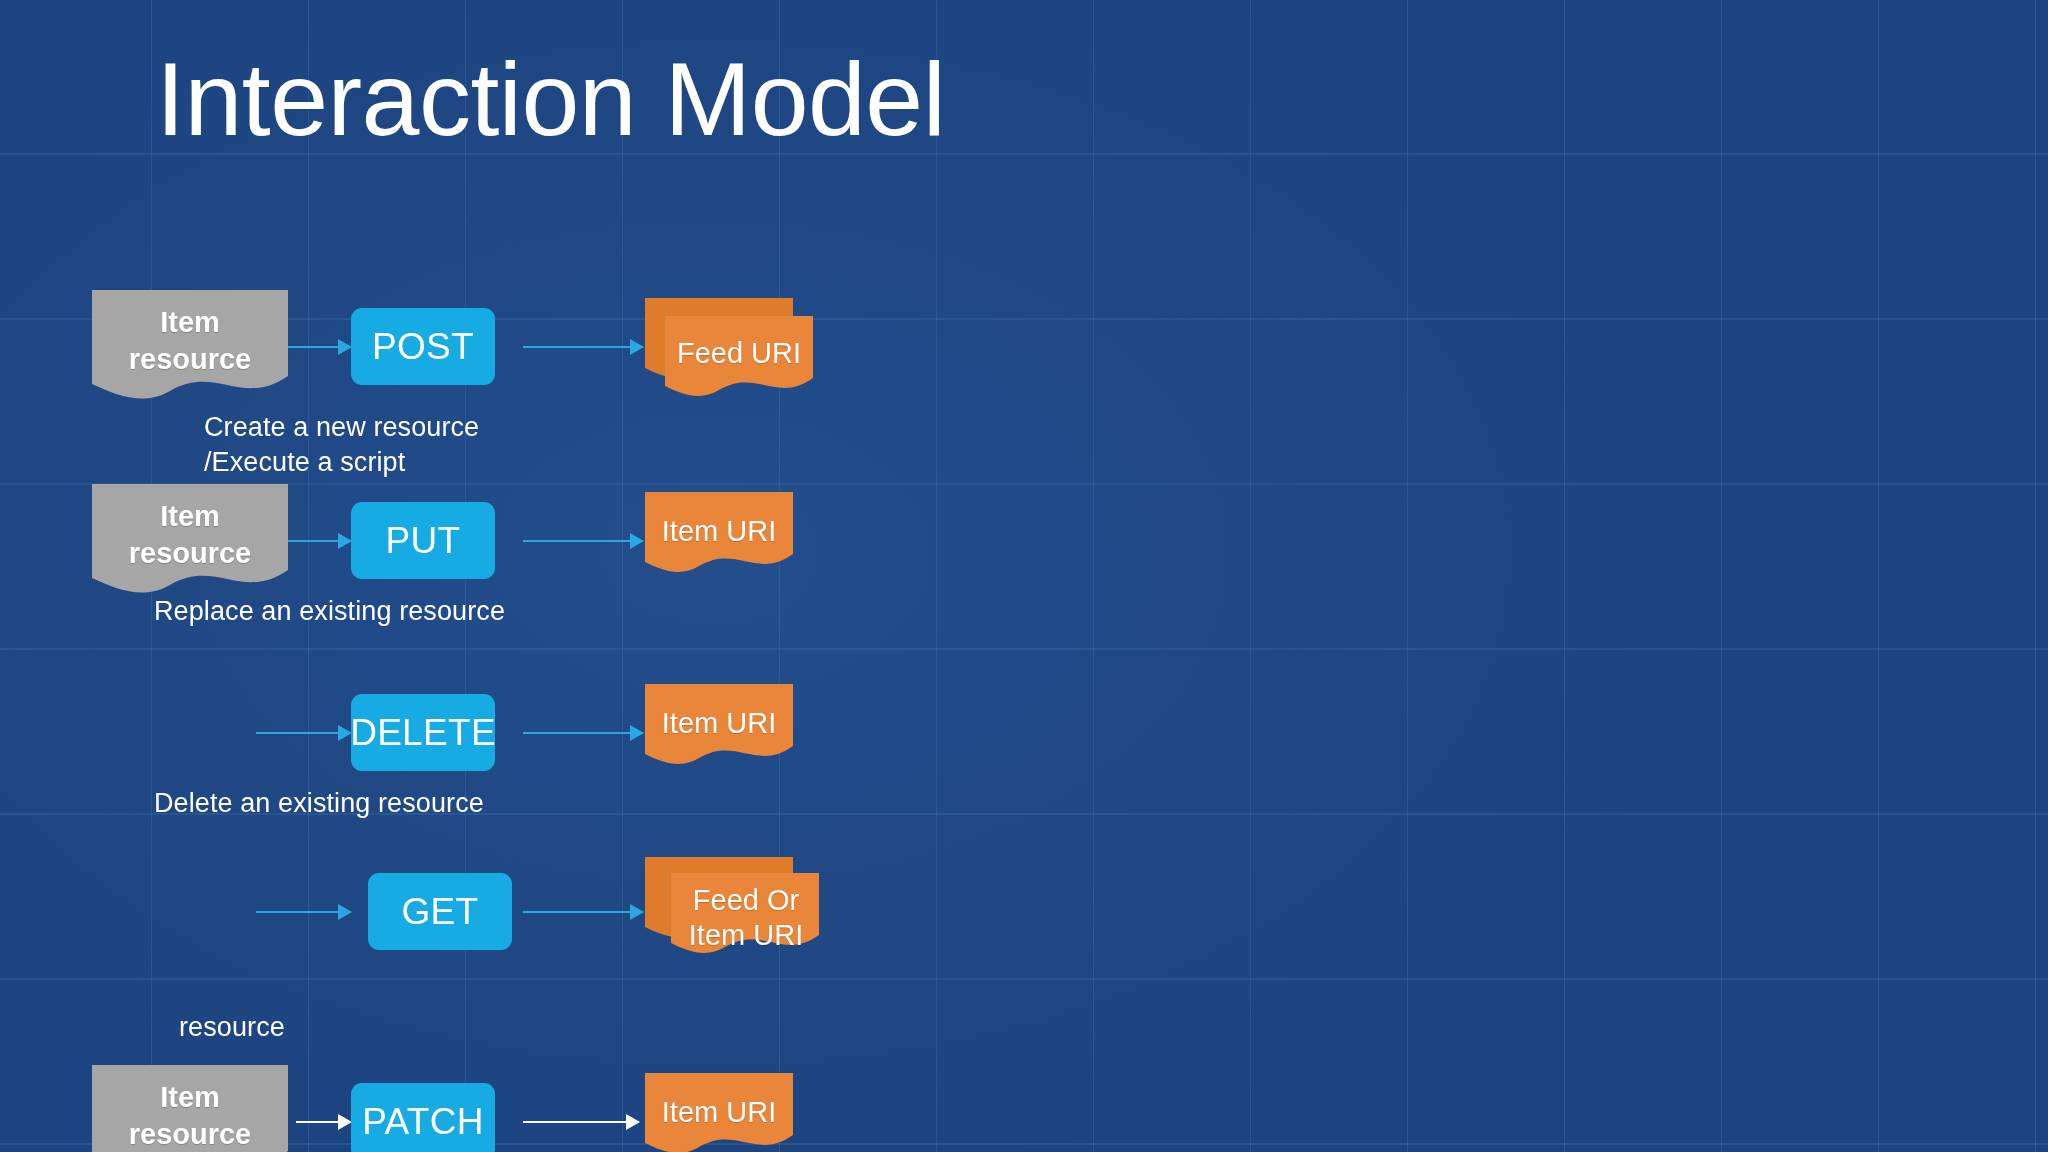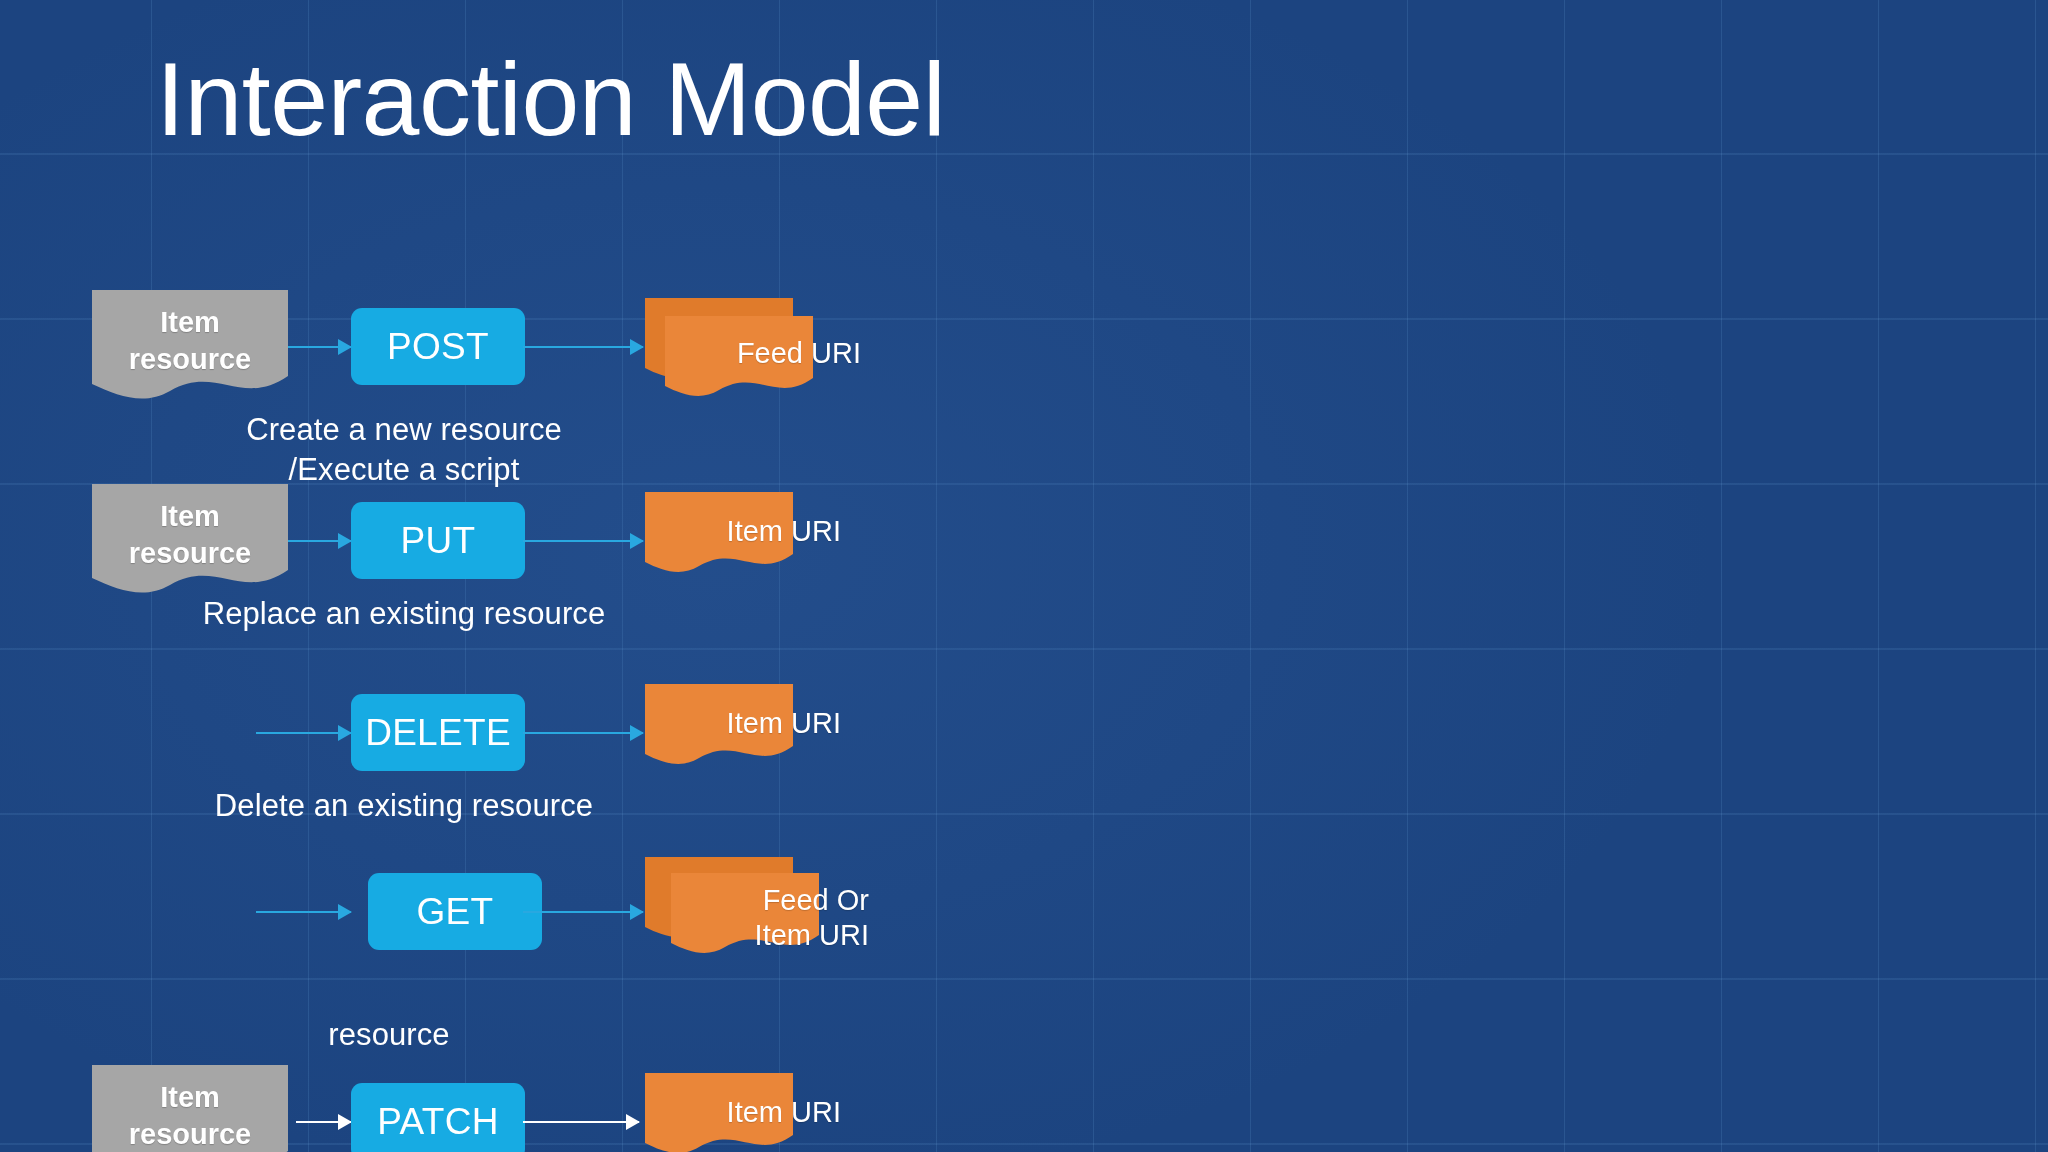--- a/index.html
+++ b/index.html
@@ -53,64 +53,63 @@
   }
   .doc-grey .lbl{
     position:absolute;left:0;top:14px;width:196px;
     text-align:center;color:#fff;font-weight:bold;font-size:29px;line-height:1.28;
     text-shadow:0 1px 1px rgba(0,0,0,.22);
   }
 
   
   .verb{
     position:absolute;
-    width:174px;height:77px;border-radius:11px;
+    width:144px;height:77px;border-radius:11px;
     background:#17abe3;
     color:#ffffff;font-size:37px;font-weight:400;
     display:flex;align-items:center;justify-content:center;
     letter-spacing:.3px;
   }
 
   
   .doc-or{position:absolute;}
   .doc-or .back{
     position:absolute;background:#e07b2b;
   }
   .doc-or .front{
     position:absolute;left:0;top:0;background:#ea8639;
   }
   .wavy{
     -webkit-clip-path:path("M0,0 L148,0 L148,62 C112,88 92,52 54,74 C36,85 18,79 0,70 Z");
     clip-path:path("M0,0 L148,0 L148,62 C112,88 92,52 54,74 C36,85 18,79 0,70 Z");
   }
   .doc-or .lbl{
-    position:absolute;color:#fff;text-align:right;
+    position:absolute;color:#fff;text-align:center;
     font-size:29px;line-height:1.22;
     text-shadow:0 1px 1px rgba(0,0,0,.18);
-    margin-left:48px;
   }
 
   
   .arrow{position:absolute;height:2px;}
   .arrow .shaft{position:absolute;left:0;top:0;height:2px;width:100%;}
   .arrow .head{
     position:absolute;right:-1px;top:-7px;
     width:0;height:0;
     border-top:8px solid transparent;
     border-bottom:8px solid transparent;
   }
   .arrow.cyan .shaft{background:#29a8e0;}
   .arrow.cyan .head{border-left:14px solid #29a8e0;}
   .arrow.white .shaft{background:#ffffff;}
   .arrow.white .head{border-left:14px solid #ffffff;}
 
   
   .caption{
-    position:absolute;text-align:center;color:#ffffff;
-    font-size:31px;line-height:1.30;font-weight:300;
+    position:absolute;color:#ffffff;
+    font-size:27px;line-height:1.30;font-weight:300;
     letter-spacing:.1px;
   }
 </style>
 </head>
 <body>
 
 <div id="slide">
 
   <div class="title">Interaction Model</div>
 

